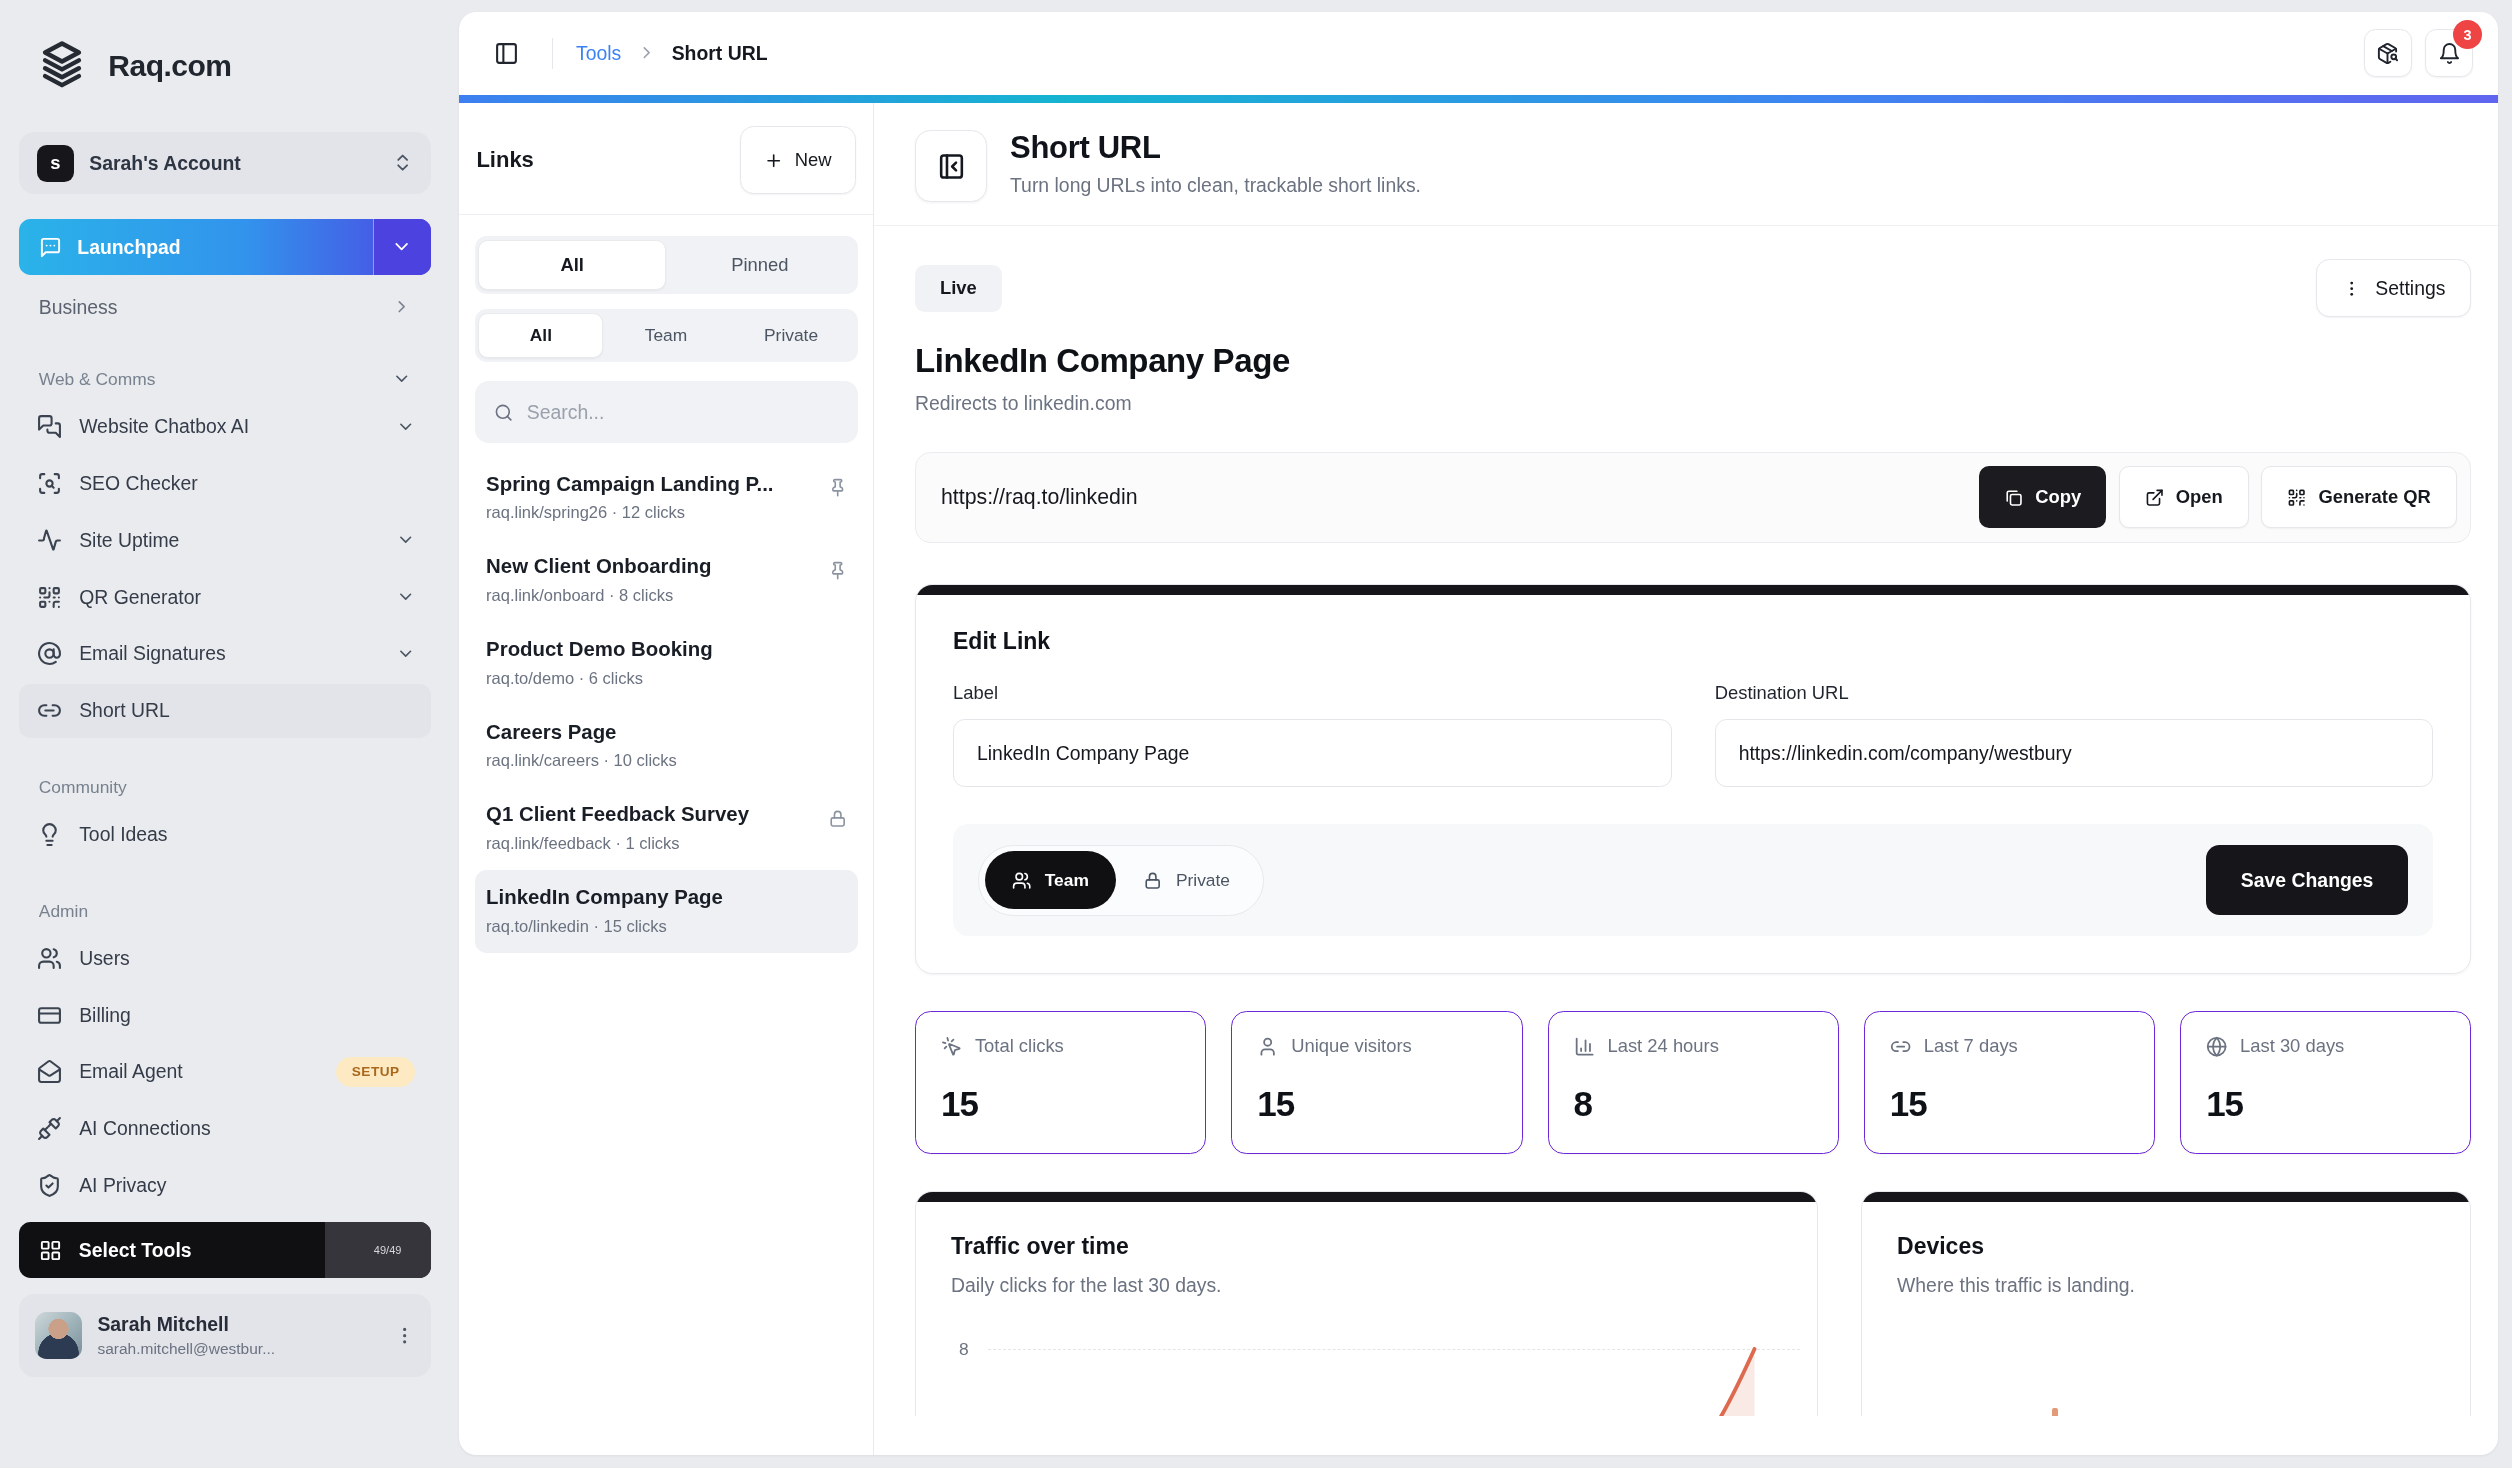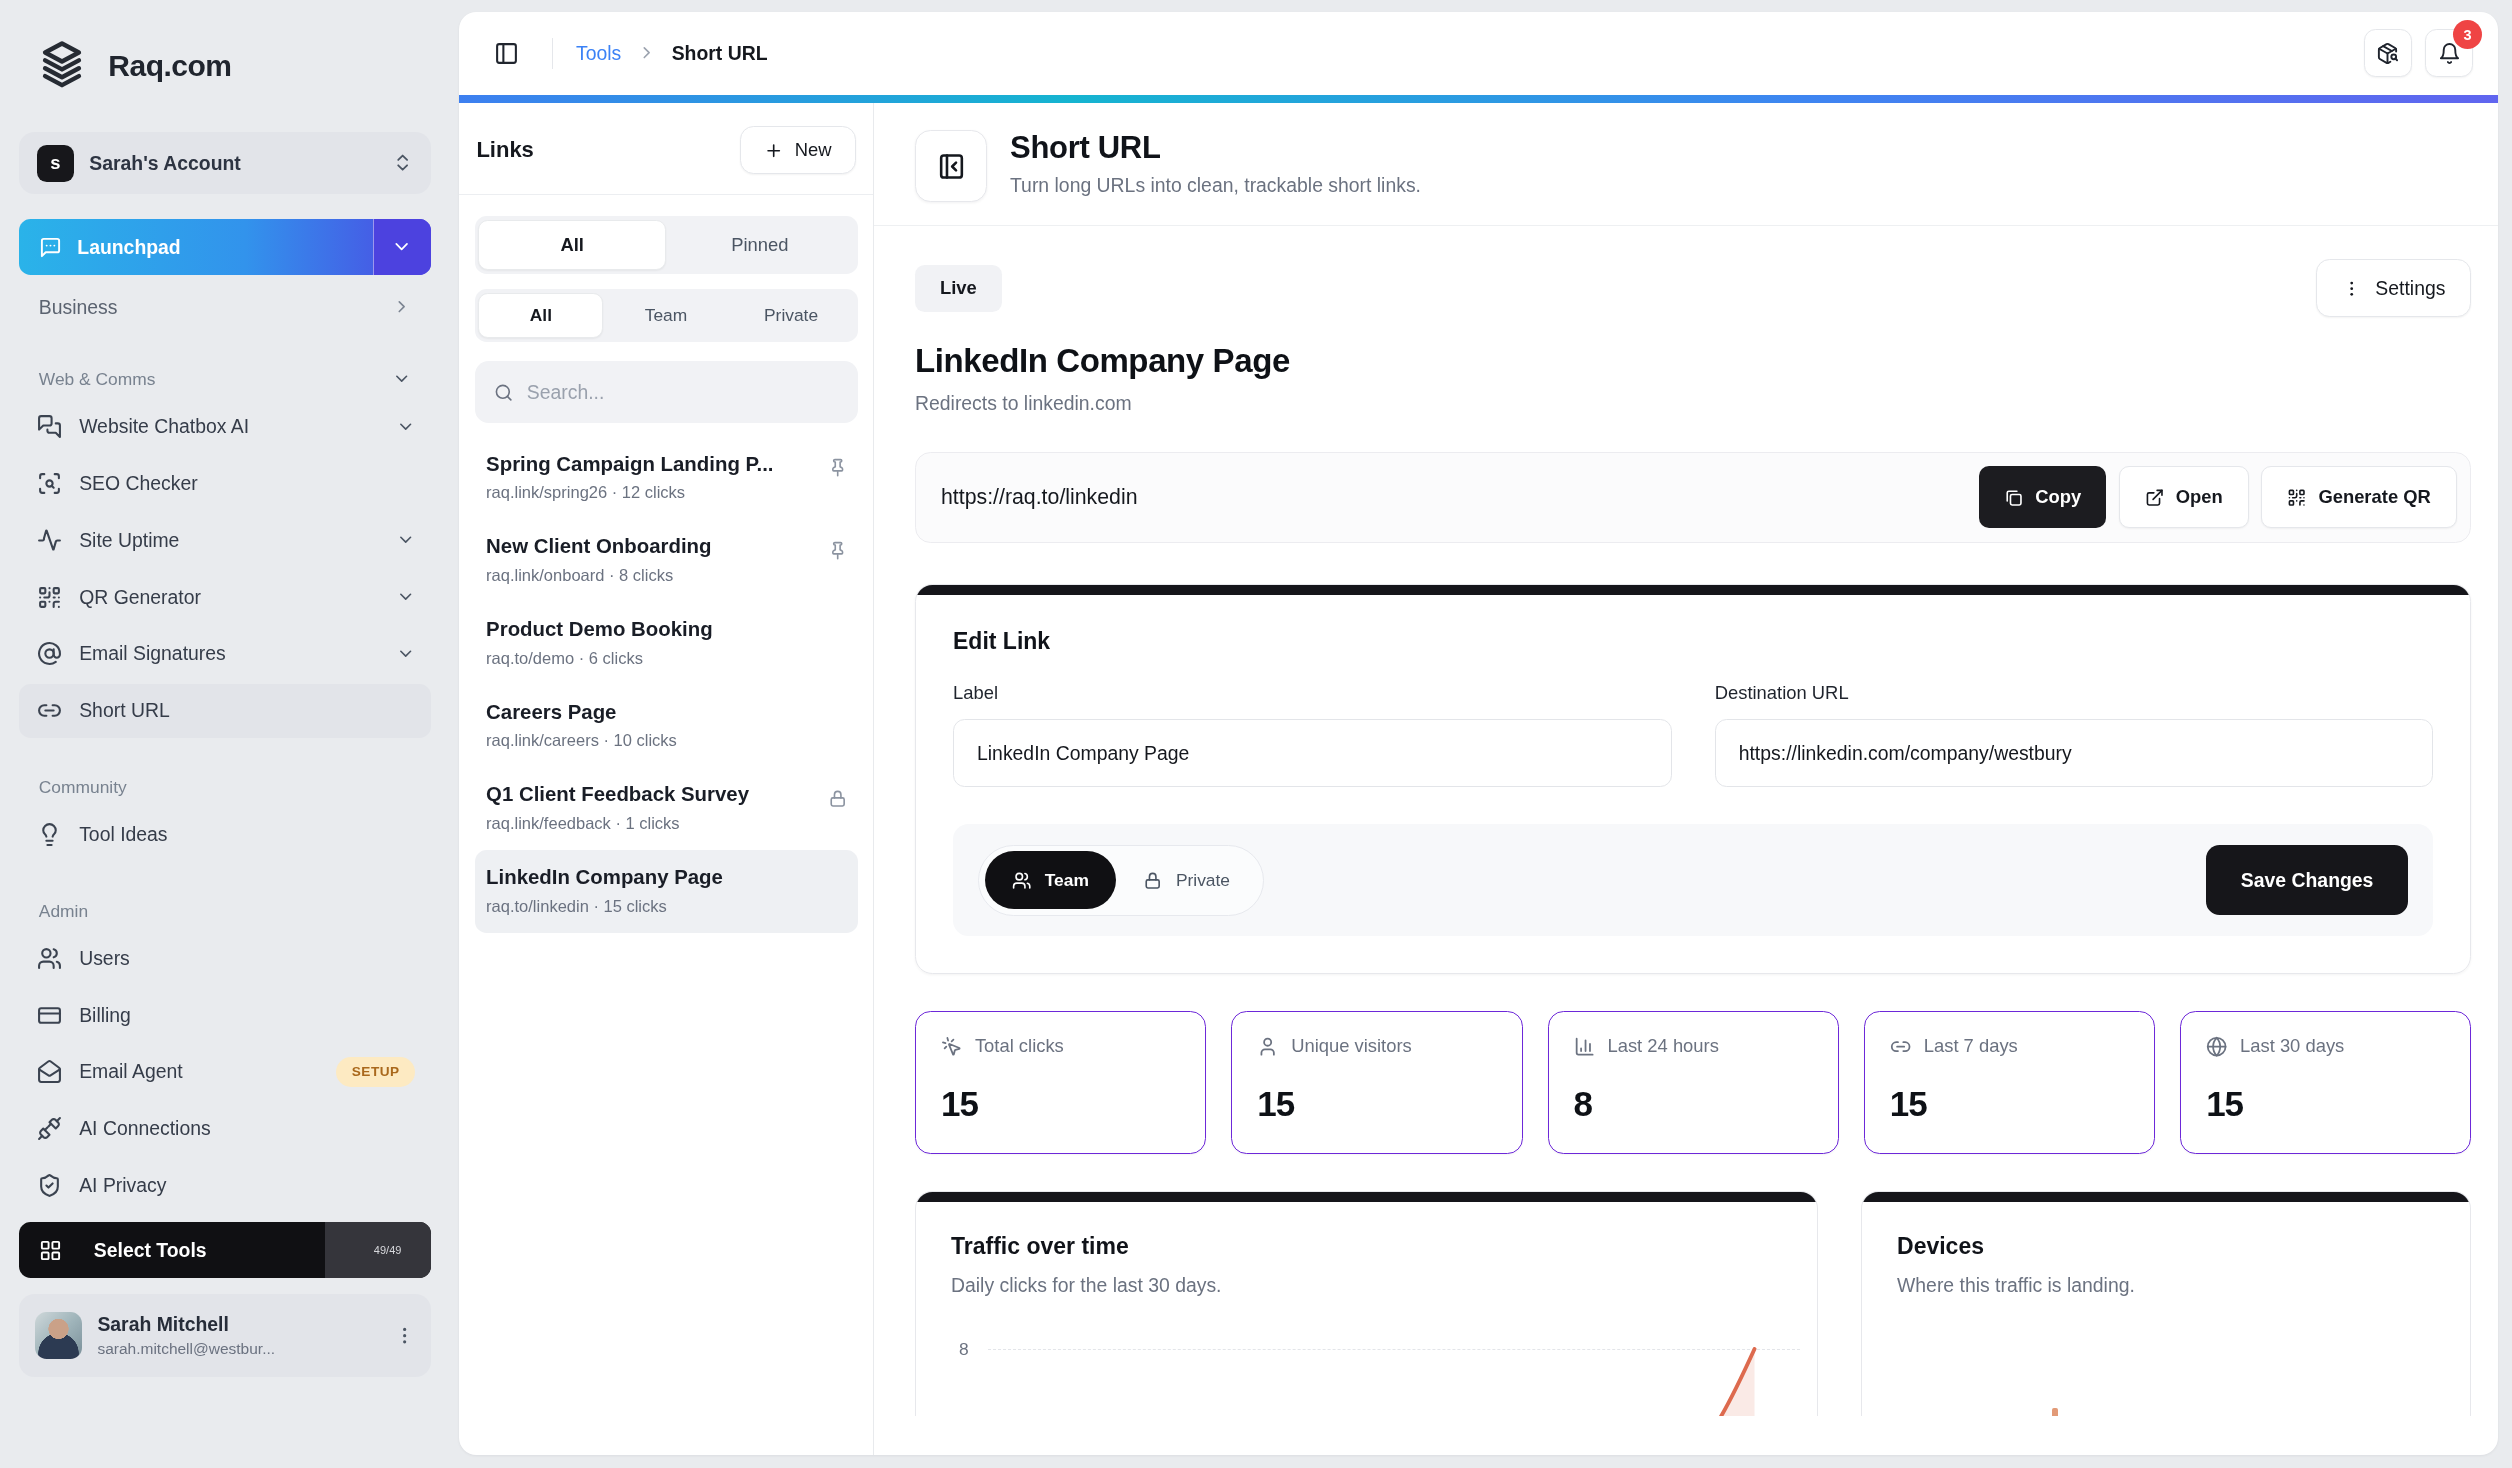--- a/index.html
+++ b/index.html
@@ -32,21 +32,21 @@
   .section-label .chev { margin-left:auto; margin-right:13.6px; color:#4b5563; }
 
   .nav-item { height:54px; margin:2.9px 0; border-radius:11.6px; display:flex; align-items:center; gap:17.4px; padding:0 15.5px 0 17.4px; color:#353c49; cursor:pointer; }
   .nav-item.selected { background:#e2e4e9; }
   .nav-item .nicon { width:25px; height:25px; color:#3b4350; flex:0 0 auto; }
   .nav-label { font-size:19.4px; }
   .nav-item .chev { margin-left:auto; color:#4b5563; }
   .setup-badge { margin-left:auto; background:#fdeac2; color:#a9681c; font-size:13.6px; font-weight:700; letter-spacing:0.5px; padding:7.8px 15.5px; border-radius:968px; }
 
   .select-tools { margin-top:9.7px; height:56px; border-radius:11.6px; background:#101013; display:flex; align-items:stretch; overflow:hidden; cursor:pointer; }
-  .st-main { flex:1; display:flex; align-items:center; gap:32px; padding:0 19.4px; color:#fff;border-radius:18px; }
+  .st-main { flex:1; display:flex; align-items:center; gap:17px; padding:0 19.4px; color:#fff;border-radius:18px; }
   .st-label { font-size:19.4px; font-weight:600; }
   .st-count { width:106px; background:#35353b; color:#d6d7db; display:flex; align-items:center; justify-content:center; font-size:11px;padding-left:20px; }
 
   .profile-card { margin-top:15.5px; height:83px; background:#e2e4e9; border-radius:15.5px; display:flex; align-items:center; gap:15.5px; padding:0 15.5px; }
   .profile-avatar { width:47px; height:47px; border-radius:11.6px; flex:0 0 auto;
     background: radial-gradient(circle at 50% 36%, #caa188 0 26%, transparent 27%),
                 radial-gradient(circle at 50% 88%, #2c3a52 0 42%, transparent 43%),
                 linear-gradient(135deg,#cfd8da 0%,#9fb4ba 50%,#7a8f99 100%); }
   .profile-name { font-size:19.4px; font-weight:600; color:#262c38; }
   .profile-email { font-size:15.5px; color:#6b7280; margin-top:3.9px; }
@@ -66,21 +66,21 @@
   .bell-badge { position:absolute; top:-9.7px; right:-9.7px; min-width:29px; height:29px; border-radius:968px; background:#ef4444; color:#fff; font-size:14.5px; font-weight:700; display:flex; align-items:center; justify-content:center; padding:0 7.8px; }
 
   .gradient-bar { height:8.7px; flex:0 0 auto; background:linear-gradient(90deg,#3d7ff0 0%,#15b4d0 30%,#3e85f1 66%,#6065ef 100%); }
 
   .content-row { flex:1; display:flex; min-height:0; }
 
   
   .links-panel { width:415px; flex:0 0 auto; border-right:1px solid #e8eaed; padding:23px 15.5px 0 15.5px; display:flex; flex-direction:column; }
   .panel-head { display:flex; align-items:center; justify-content:space-between; padding:0 1.9px; }
   .panel-title { font-size:22px; font-weight:700; color:#15181e; }
-  .new-btn { height:48px; padding:0 23px; background:#fff; border:1px solid #e5e7eb; border-radius:13.6px; display:flex; align-items:center; gap:11.6px; font-size:18.4px; font-weight:500; color:#15181e; cursor:pointer; box-shadow:0 1px 1.9px rgba(16,20,28,.05); }
+  .new-btn { height:68px; padding:0 23px; background:#fff; border:1px solid #e5e7eb; border-radius:13.6px; display:flex; align-items:center; gap:11.6px; font-size:18.4px; font-weight:500; color:#15181e; cursor:pointer; box-shadow:0 1px 1.9px rgba(16,20,28,.05); }
   .panel-divider { border-bottom:1px solid #eceef1; margin:19.4px -15.5px 0 -15.5px; }
 
   .seg { background:#f1f2f5; border-radius:11.6px; padding:3.9px; display:grid; }
   .tabs1 { margin-top:21.3px; grid-template-columns:1fr 1fr; }
   .tabs2 { margin-top:15.5px; grid-template-columns:1fr 1fr 1fr; }
   .seg-tab { height:50px; display:flex; align-items:center; justify-content:center; font-size:18.4px; color:#4b5563; border-radius:9.7px; cursor:pointer; }
   .tabs2 .seg-tab { height:45px; font-size:17.4px; }
   .seg-tab.active { background:#fff; border:1px solid #e8eaec; font-weight:600; color:#15181e; box-shadow:0 1px 1.9px rgba(16,20,28,.05); }
 
   .search-box { margin-top:19.4px; height:62px; background:#f1f2f5; border-radius:13.6px; display:flex; align-items:center; gap:13.6px; padding:0 19.4px; color:#6b7280; }

